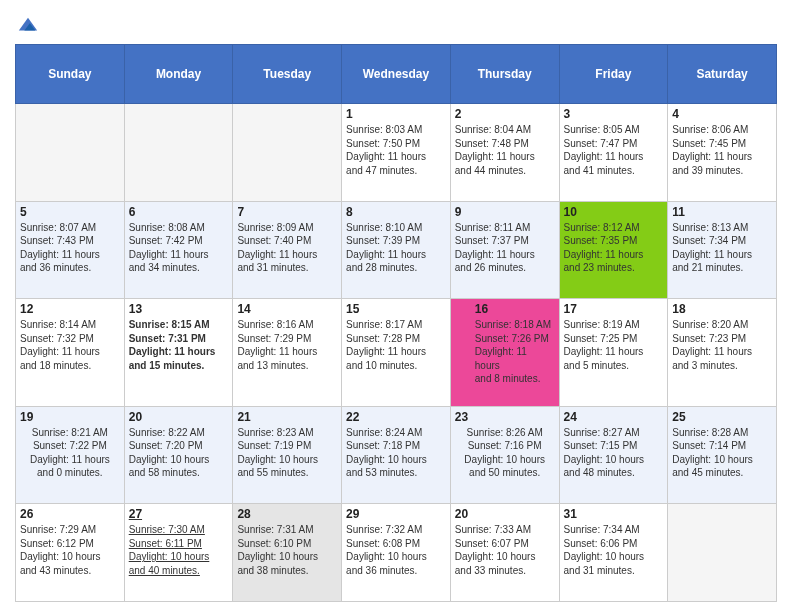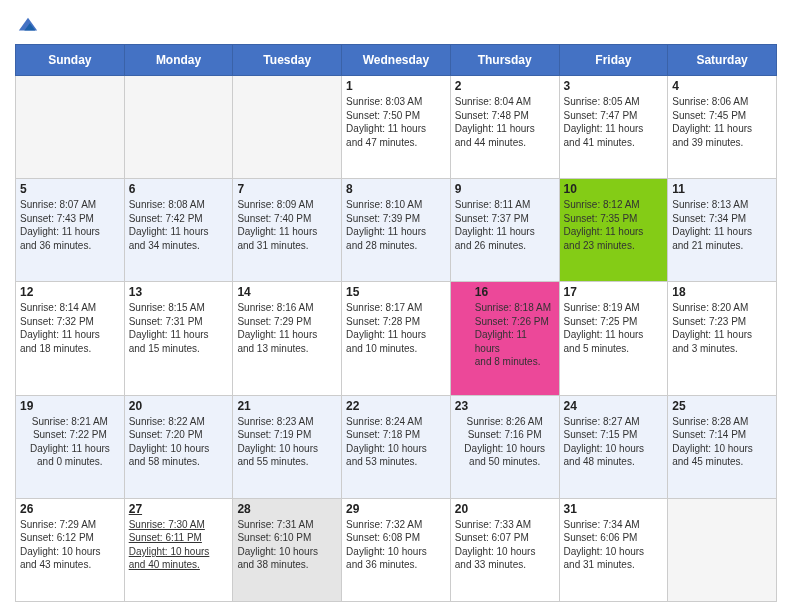--- a/index.html
+++ b/index.html
@@ -58,21 +58,21 @@
       border: 1px solid #ccc;
       border-collapse: collapse;
       width: 100%;
       table-layout: fixed;
     }
     .calendar th {
       background: #4472c4;
       color: #fff;
       font-size: 12px;
       font-weight: bold;
-      padding: 8px 4px;
+      padding: 22px 4px;
       text-align: center;
       border: 1px solid #3a62a8;
     }
     .calendar td {
       border: 1px solid #ccc;
       vertical-align: top;
       padding: 3px 4px;
       font-size: 9.5px;
       color: #333;
       height: 82px;
@@ -223,21 +223,21 @@
         <tr>
           <td style="background: rgb(255, 255, 255);">
             <span class="day-number">12</span>
             <div class="cell-text" style="white-space: pre-line;">Sunrise: 8:14 AM
 Sunset: 7:32 PM
 Daylight: 11 hours
 and 18 minutes.</div>
           </td>
           <td style="background: rgb(255, 255, 255);">
             <span class="day-number">13</span>
-            <div class="cell-text" style="white-space: pre-line;">Sunrise: 8:15 AM
+            <div class="cell-text" style="white-space: pre-line; font-weight: bold;">Sunrise: 8:15 AM
 Sunset: 7:31 PM
 Daylight: 11 hours
 and 15 minutes.</div>
           </td>
           <td style="background: rgb(255, 255, 255);">
             <span class="day-number">14</span>
             <div class="cell-text" style="white-space: pre-line;">Sunrise: 8:16 AM
 Sunset: 7:29 PM
 Daylight: 11 hours
 and 13 minutes.</div>

